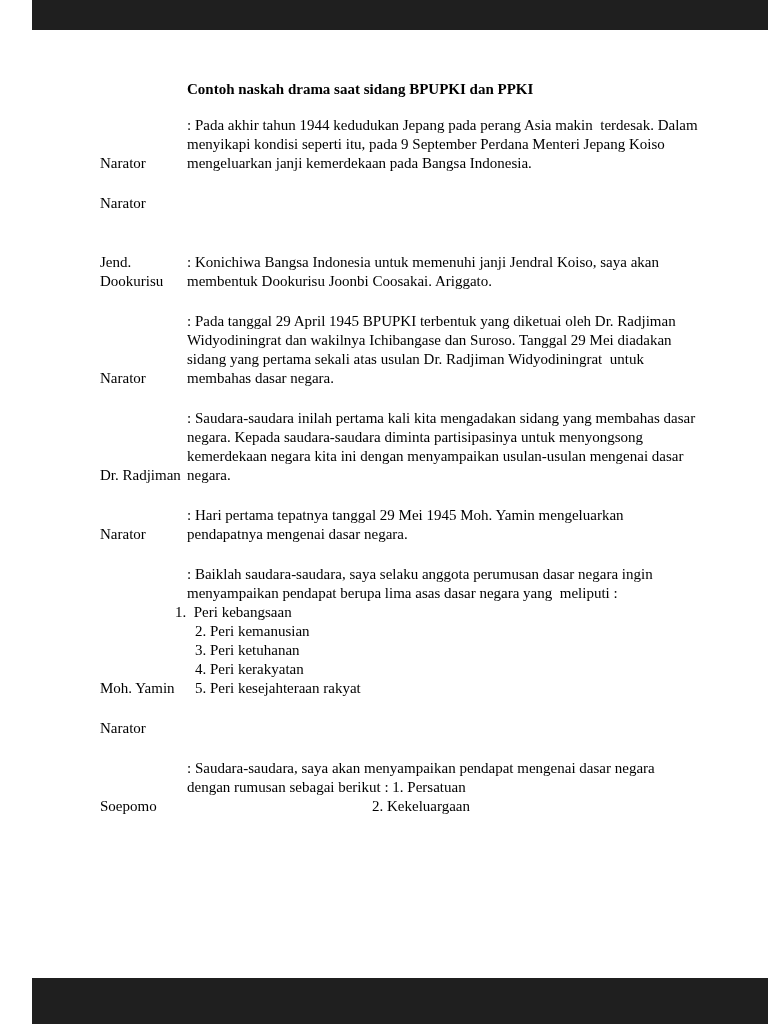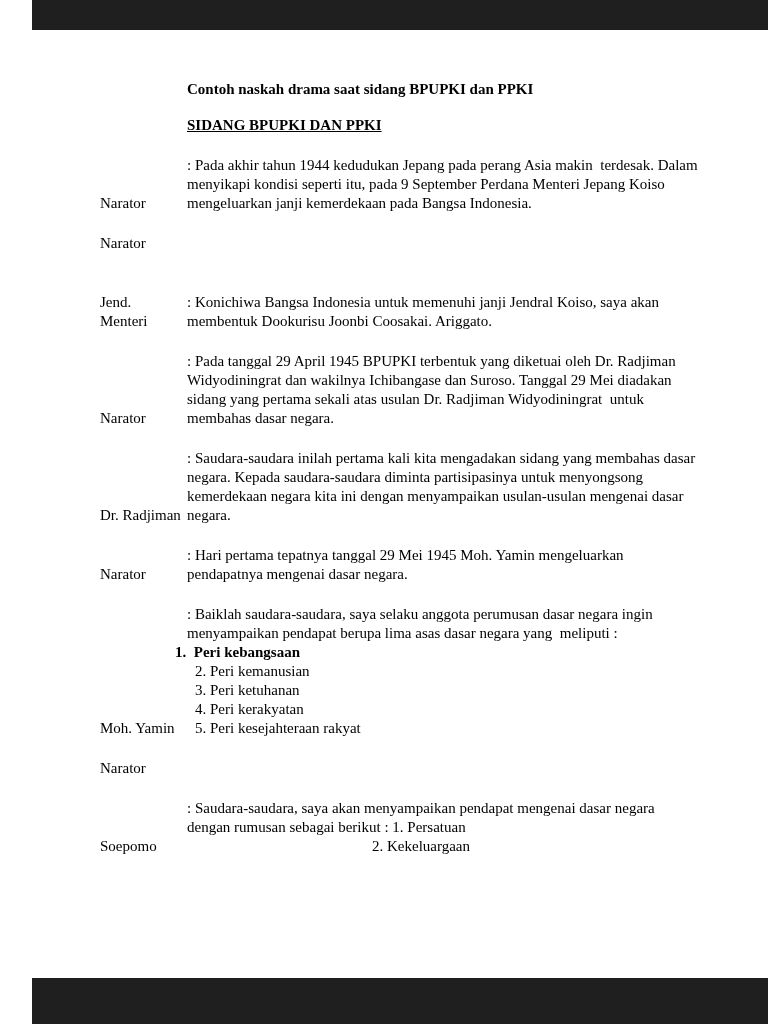--- a/index.html
+++ b/index.html
@@ -46,46 +46,45 @@
   .speaker {
     flex: 0 0 87px;
     white-space: pre-line;
   }
   .speech {
     flex: 1 1 auto;
     white-space: pre-wrap;
   }
   .speech.offset-text { padding-top: 19px; }
   .list-line { margin-left: 8px; white-space: pre-wrap; }
-  .list-line.first { margin-left: -12px; font-weight: bold; }
+  .list-line.first { margin-left: -12px; }
   .indent-line { margin-left: 185px; white-space: pre-wrap; }
 </style>
 </head>
 <body>
 
 <div class="viewport">
   <div class="frame-bar top"></div>
 
   <div class="page">
     <div class="doc-title">Contoh naskah drama saat sidang BPUPKI dan PPKI</div>
-    <div class="doc-heading">SIDANG BPUPKI DAN PPKI</div>
     <div id="dialogue-container">
   <div class="dialogue-row">
     <div class="speaker">Narator</div>
     <div class="speech">: Pada akhir tahun 1944 kedudukan Jepang pada perang Asia makin  terdesak. Dalam menyikapi kondisi seperti itu, pada 9 September Perdana Menteri Jepang Koiso mengeluarkan janji kemerdekaan pada Bangsa Indonesia.</div>
   </div>
 
 
   <div class="dialogue-row">
     <div class="speaker">Narator</div>
   </div>
 
   <div class="dialogue-row">
     <div class="speaker">Jend.
-Menteri</div>
+Dookurisu</div>
     <div class="speech offset-text">: Konichiwa Bangsa Indonesia untuk memenuhi janji Jendral Koiso, saya akan membentuk Dookurisu Joonbi Coosakai. Ariggato.</div>
   </div>
 
   <div class="dialogue-row">
     <div class="speaker">Narator</div>
     <div class="speech">: Pada tanggal 29 April 1945 BPUPKI terbentuk yang diketuai oleh Dr. Radjiman Widyodiningrat dan wakilnya Ichibangase dan Suroso. Tanggal 29 Mei diadakan sidang yang pertama sekali atas usulan Dr. Radjiman Widyodiningrat  untuk membahas dasar negara.</div>
   </div>
 
   <div class="dialogue-row">
     <div class="speaker">Dr. Radjiman</div>

